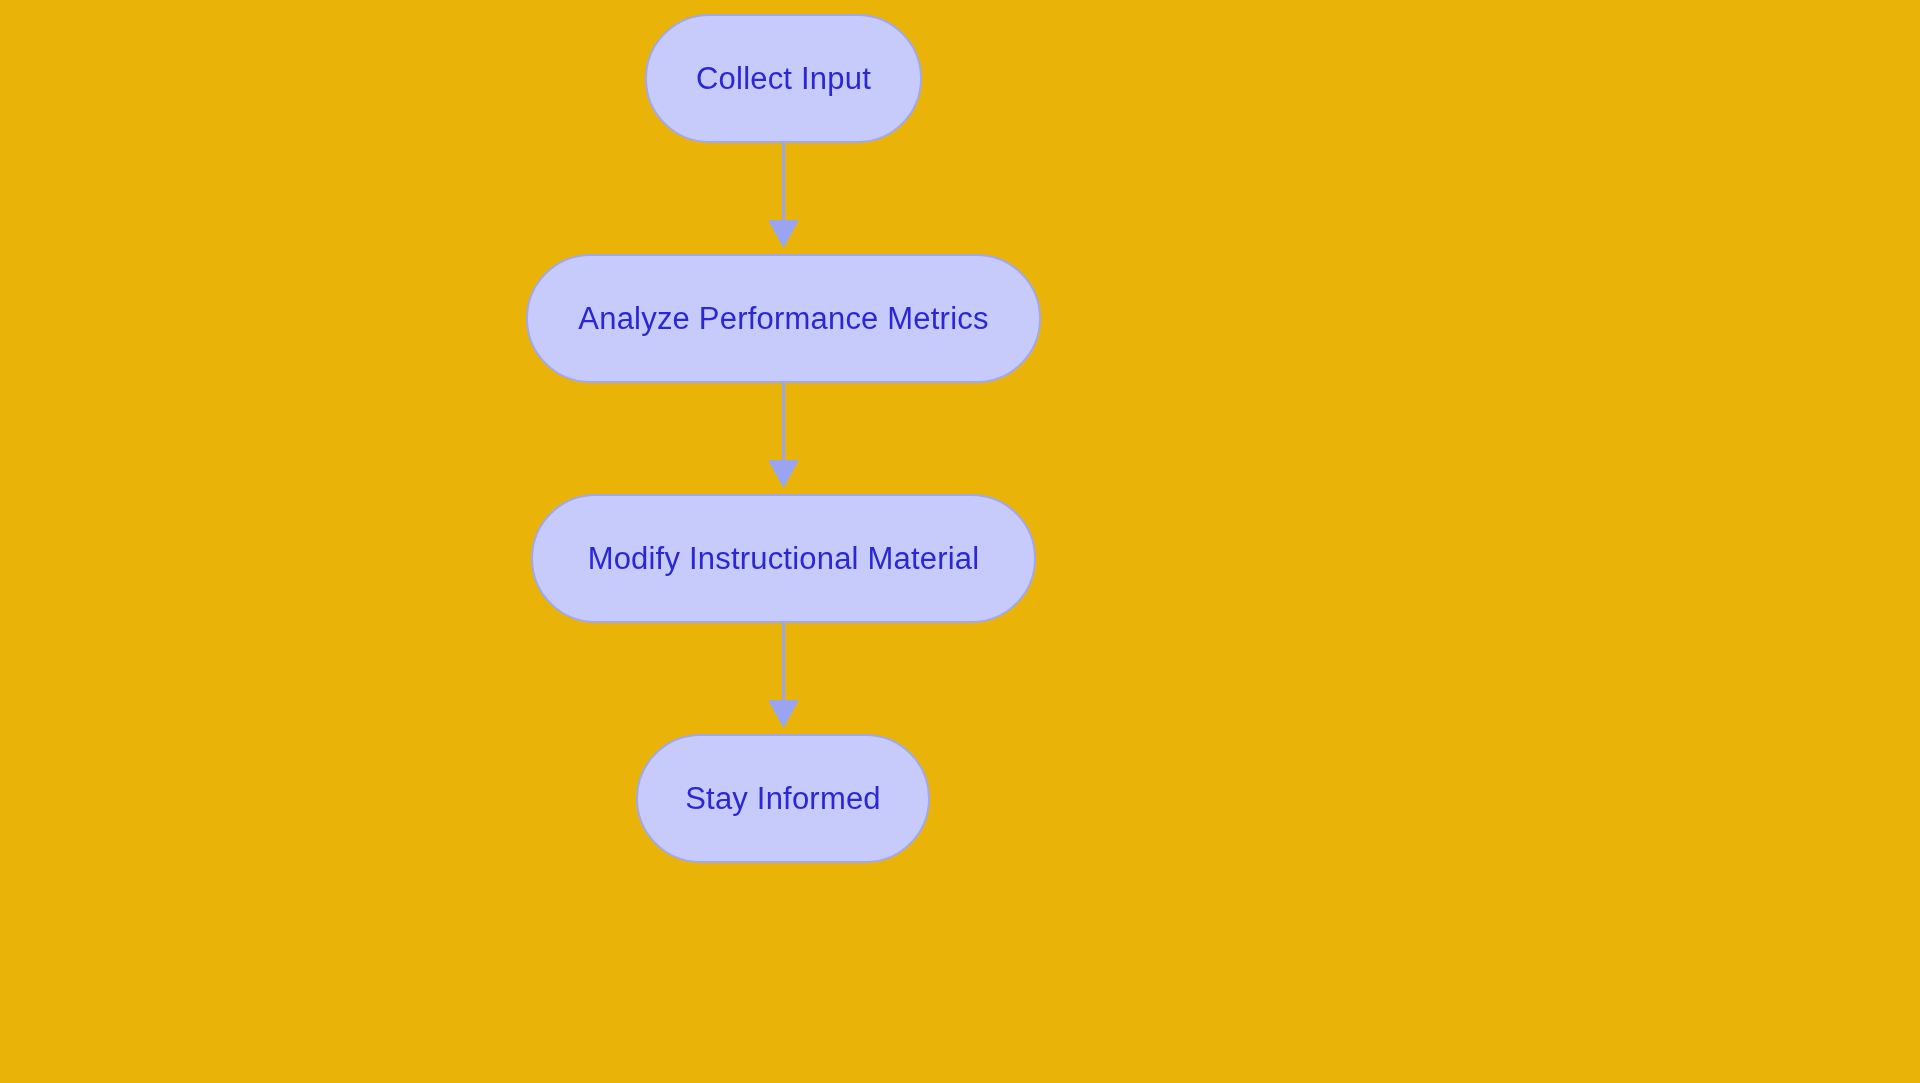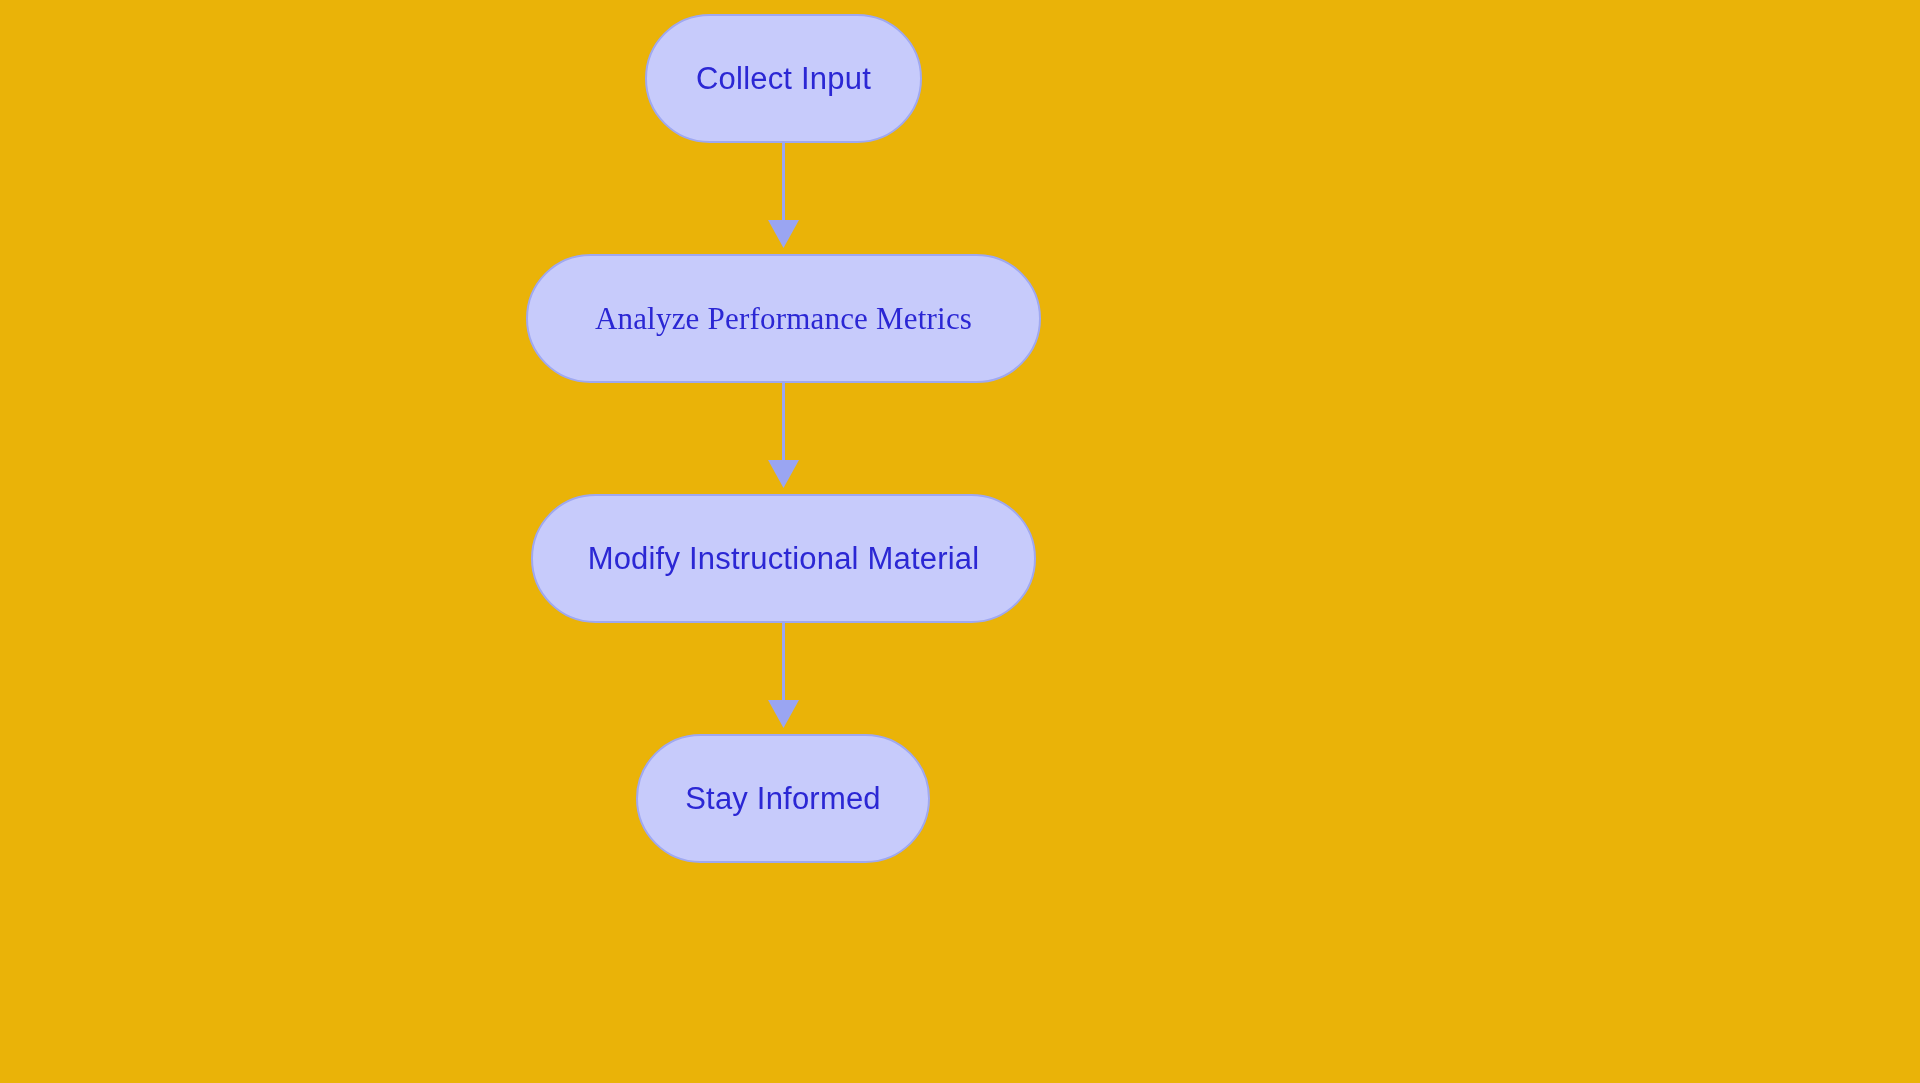--- a/index.html
+++ b/index.html
@@ -68,21 +68,20 @@
     height: 129px;
     border-radius: 64.5px;
   }
 
   #node-analyze-performance-metrics {
     left: 526px;
     top: 254px;
     width: 515px;
     height: 129px;
     border-radius: 64.5px;
-    font-family: Liberation Serif, serif;
   }
 
   #node-modify-instructional-material {
     left: 531px;
     top: 494px;
     width: 505px;
     height: 129px;
     border-radius: 64.5px;
   }
 

